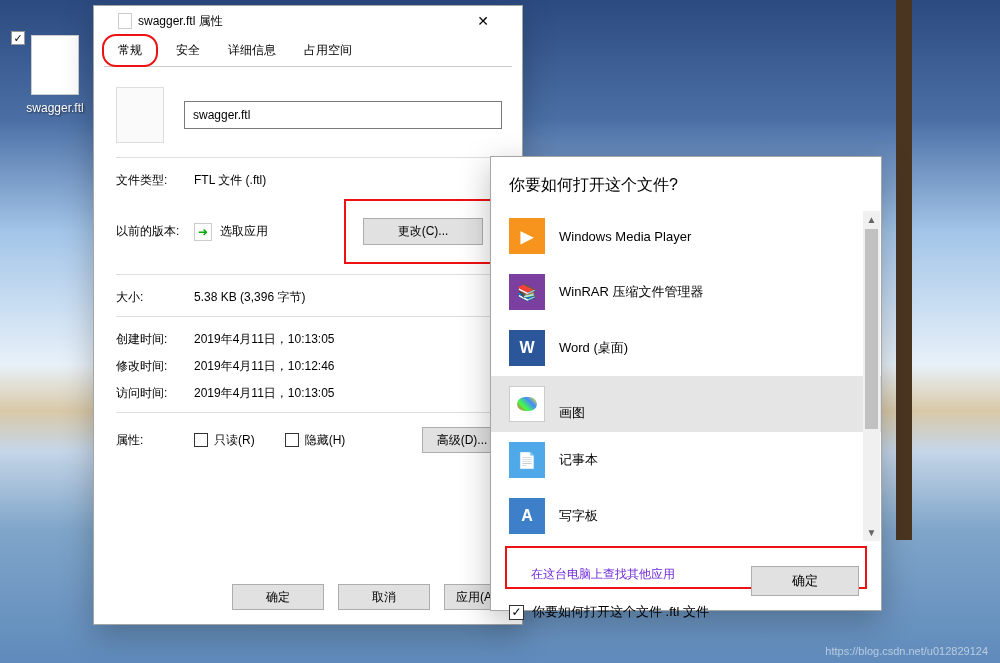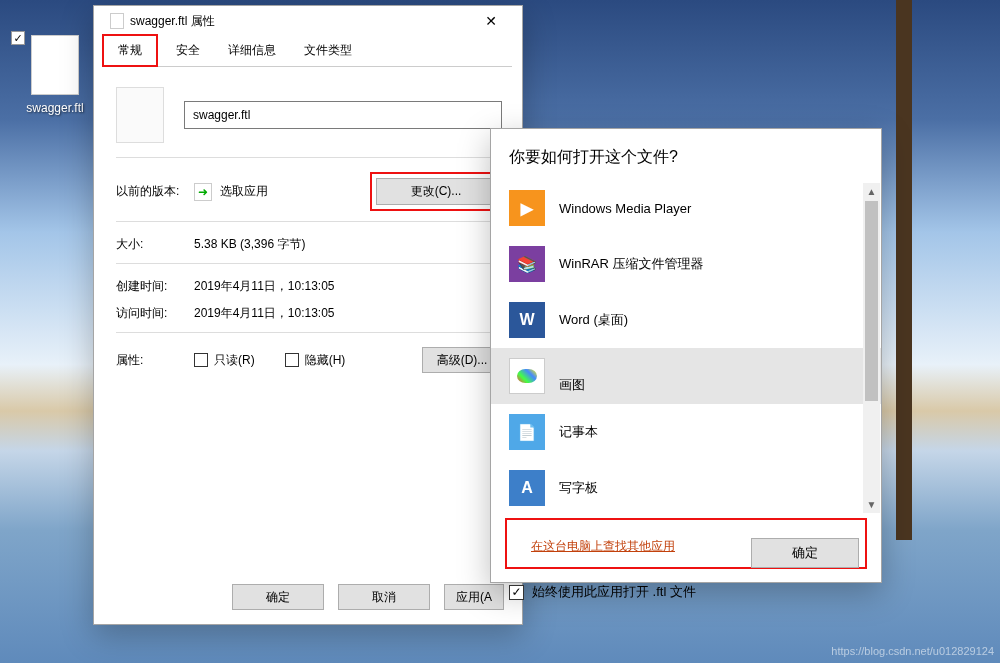--- a/index.html
+++ b/index.html
@@ -10,72 +10,72 @@
   .mast { position:absolute; right:88px; top:0; width:16px; height:540px; background:#4a3520; }
   .desktop-icon { position:absolute; left:15px; top:35px; width:80px; text-align:center; color:#fff; font-size:12px; }
   .desktop-icon .paper { width:48px; height:60px; background:#fff; margin:0 auto 6px; position:relative; border:1px solid #ccc; }
   .desktop-icon .check { position:absolute; left:-4px; top:-4px; width:14px; height:14px; background:#fff; border:1px solid #999; color:#000; font-size:11px; line-height:12px; }
   .desktop-icon .label { text-shadow:1px 1px 2px rgba(0,0,0,.6); }
 
   .win { position:absolute; background:#fff; border:1px solid #a5a5a5; box-shadow:0 10px 30px rgba(0,0,0,.25); font-size:12px; color:#000; }
 
   
   .props { left:93px; top:5px; width:430px; height:620px; }
-  .titlebar { height:30px; line-height:30px; padding:0 16px; font-size:12px; display:flex; align-items:center; }
+  .titlebar { height:30px; line-height:30px; padding:0 24px; font-size:12px; display:flex; align-items:center; }
   .titlebar .ficon { width:14px; height:16px; border:1px solid #ccc; background:#fff; margin-right:6px; }
   .titlebar .close { margin-left:auto; width:30px; text-align:center; font-size:14px; }
   .tabs { display:flex; margin:0 10px; border-bottom:1px solid #ccc; }
   .tab { padding:6px 14px; font-size:12px; cursor:pointer; }
   .tab.active { background:#fff; }
   .red-box { border:2.5px solid #e11; }
-  .tabs .tab.active.red-box { margin:-2px 4px -1px -2px; }
+  .tabs .tab.active.red-box { margin:-2px 4px -1px -2px;border-radius:14px; }
   .content { padding:14px 20px 10px 22px; }
   .row { display:flex; align-items:center; }
   .head-row { margin:6px 0 14px; }
   .fileicon-lg { width:48px; height:56px; border:1px solid #ddd; background:#fafafa; margin-right:20px; }
   .fname-input { flex:1; height:28px; border:1px solid #7a7a7a; padding:4px 8px; font-size:12px; }
   hr.sep { border:0; border-top:1px solid #ddd; margin:8px 0 14px; }
   .kv { display:flex; margin:10px 0; align-items:center; }
   .kv .k { width:78px; color:#000; }
   .kv .v { color:#000; }
   .open-with-v { display:flex; align-items:center; gap:8px; }
   .mini-icon { width:18px; height:18px; border:1px solid #ccc; background:#fff; display:flex; align-items:center; justify-content:center; color:#0a0; font-size:12px; }
   .change-btn { width:120px; height:27px; border:1px solid #adadad; background:#e1e1e1; font-size:12px; cursor:pointer; }
-  .change-wrap { border:2.5px solid #e11; padding:4px; margin-left:auto; }
+  .change-wrap { border:2.5px solid #e11; padding:17px; margin-left:auto; }
   .checkbox-row { display:flex; gap:30px; }
   .cb { display:flex; align-items:center; gap:6px; }
   .cb .box { width:14px; height:14px; border:1px solid #333; background:#fff; }
   .adv-btn { margin-left:auto; width:80px; height:26px; border:1px solid #adadad; background:#e1e1e1; font-size:12px; }
   .btns { position:absolute; bottom:14px; right:18px; display:flex; gap:14px; }
   .btns button { width:92px; height:26px; border:1px solid #adadad; background:#e1e1e1; font-size:12px; }
 
   
-  .openwith { left:490px; top:128px; width:392px; height:455px; }
+  .openwith { left:490px; top:156px; width:392px; height:455px; }
   .ow-head { font-size:16px; padding:18px 18px 12px; font-weight:400; }
   .applist { height:330px; overflow-y:scroll; }
   .app { display:flex; align-items:center; gap:14px; padding:10px 18px; font-size:13px; }
   .app.selected { background:#e5e5e5;align-items:flex-end; }
   .appicon { width:36px; height:36px; display:flex; align-items:center; justify-content:center; color:#fff; font-size:16px; font-weight:bold; }
   .ic-wmp { background:#f7941d; }
   .ic-rar { background:#7b3fa0; }
   .ic-word { background:#2b579a; }
   .ic-paint { background:#fff; border:1px solid #ccc; }
   .ic-paint .pal { width:20px; height:14px; background:linear-gradient(45deg,#f44,#4f4,#48f,#ff0); border-radius:50%/60%; }
   .ic-note { background:#4fa8e8; }
   .ic-write { background:#3d7fc9; }
-  .more-link { margin:14px 18px 8px; color:#c2410c; cursor:pointer; padding:4px 6px; display:inline-block;text-decoration:underline; }
+  .more-link { margin:14px 18px 0; color:#6d28d9; cursor:pointer; padding:4px 6px; display:inline-block; }
   .more-wrap { border:2.5px solid #e11; margin:8px 14px 4px; padding:0; }
   .always-row { margin:14px 18px; display:flex; align-items:center; gap:8px; font-size:13px; }
   .always-row .box { width:15px; height:15px; border:1px solid #333; background:#fff; color:#000; text-align:center; line-height:13px; font-size:12px; }
   .ow-ok { position:absolute; right:22px; bottom:14px; width:108px; height:30px; background:#e1e1e1; border:1px solid #adadad; font-size:13px; }
   .scrollbar-fake { position:absolute; right:1px; top:54px; width:17px; height:330px; background:#f0f0f0; }
   .thumb { position:absolute; top:18px; left:2px; width:13px; height:200px; background:#c1c1c1; }
   .arrow { position:absolute; left:0; width:17px; height:17px; text-align:center; font-size:10px; line-height:17px; color:#666; }
 
-  .watermark { position:absolute; right:6px; bottom:6px; color:rgba(255,255,255,.55); font-size:11px; }
+  .watermark { position:absolute; right:12px; bottom:6px; color:rgba(255,255,255,.55); font-size:11px; }
 </style>
 </head>
 <body>
 
 <div class="mast"></div>
 
 <div class="desktop-icon">
   <div class="check">✓</div>
   <div class="paper"></div>
   <div class="label">swagger.ftl</div>
@@ -84,47 +84,55 @@
 <div class="win props">
   <div class="titlebar">
     <div class="ficon"></div>
     <span>swagger.ftl 属性</span>
     <div class="close">✕</div>
   </div>
   <div class="tabs">
     <div class="tab active red-box">常规</div>
     <div class="tab">安全</div>
     <div class="tab">详细信息</div>
-    <div class="tab">文件类型</div>
+    <div class="tab">占用空间</div>
   </div>
   <div class="content">
     <div class="row head-row">
       <div class="fileicon-lg"></div>
       <input class="fname-input" value="swagger.ftl" style="">
     </div>
     <hr class="sep">
+    <div class="kv">
+        <span class="k">文件类型:</span>
+        <span class="v">FTL 文件 (.ftl)</span>
+      </div>
     <div class="kv">
       <span class="k">以前的版本:</span>
       <span class="open-with-v">
         <span class="mini-icon">➜</span>
         <span class="v">选取应用</span>
       </span>
       <span class="change-wrap">
         <button class="change-btn">更改(C)...</button>
       </span>
     </div>
     <hr class="sep">
     <div class="kv">
         <span class="k">大小:</span>
         <span class="v">5.38 KB (3,396 字节)</span>
       </div>
     <hr class="sep">
     <div class="kv">
         <span class="k">创建时间:</span>
         <span class="v">2019年4月11日，10:13:05</span>
+      </div>
+    <div class="kv">
+        <span class="k">修改时间:</span>
+        <span class="v">2019年4月11日，10:12:46</span>
       </div>
     <div class="kv">
         <span class="k">访问时间:</span>
         <span class="v">2019年4月11日，10:13:05</span>
       </div>
     <hr class="sep">
     <div class="kv">
       <span class="k">属性:</span>
       <div class="checkbox-row" style="flex:1">
         <label class="cb">
@@ -179,18 +187,18 @@
   <div class="scrollbar-fake">
     <div class="arrow" style="top:0">▲</div>
     <div class="thumb"></div>
     <div class="arrow" style="bottom:0">▼</div>
   </div>
   <div class="more-wrap">
     <span class="more-link">在这台电脑上查找其他应用</span>
   </div>
   <div class="always-row">
     <span class="box">✓</span>
-    <span>始终使用此应用打开 .ftl 文件</span>
+    <span>你要如何打开这个文件 .ftl 文件</span>
   </div>
   <button class="ow-ok">确定</button>
 </div>
 
 <div class="watermark">https://blog.csdn.net/u012829124</div>
 
 </body></html>

